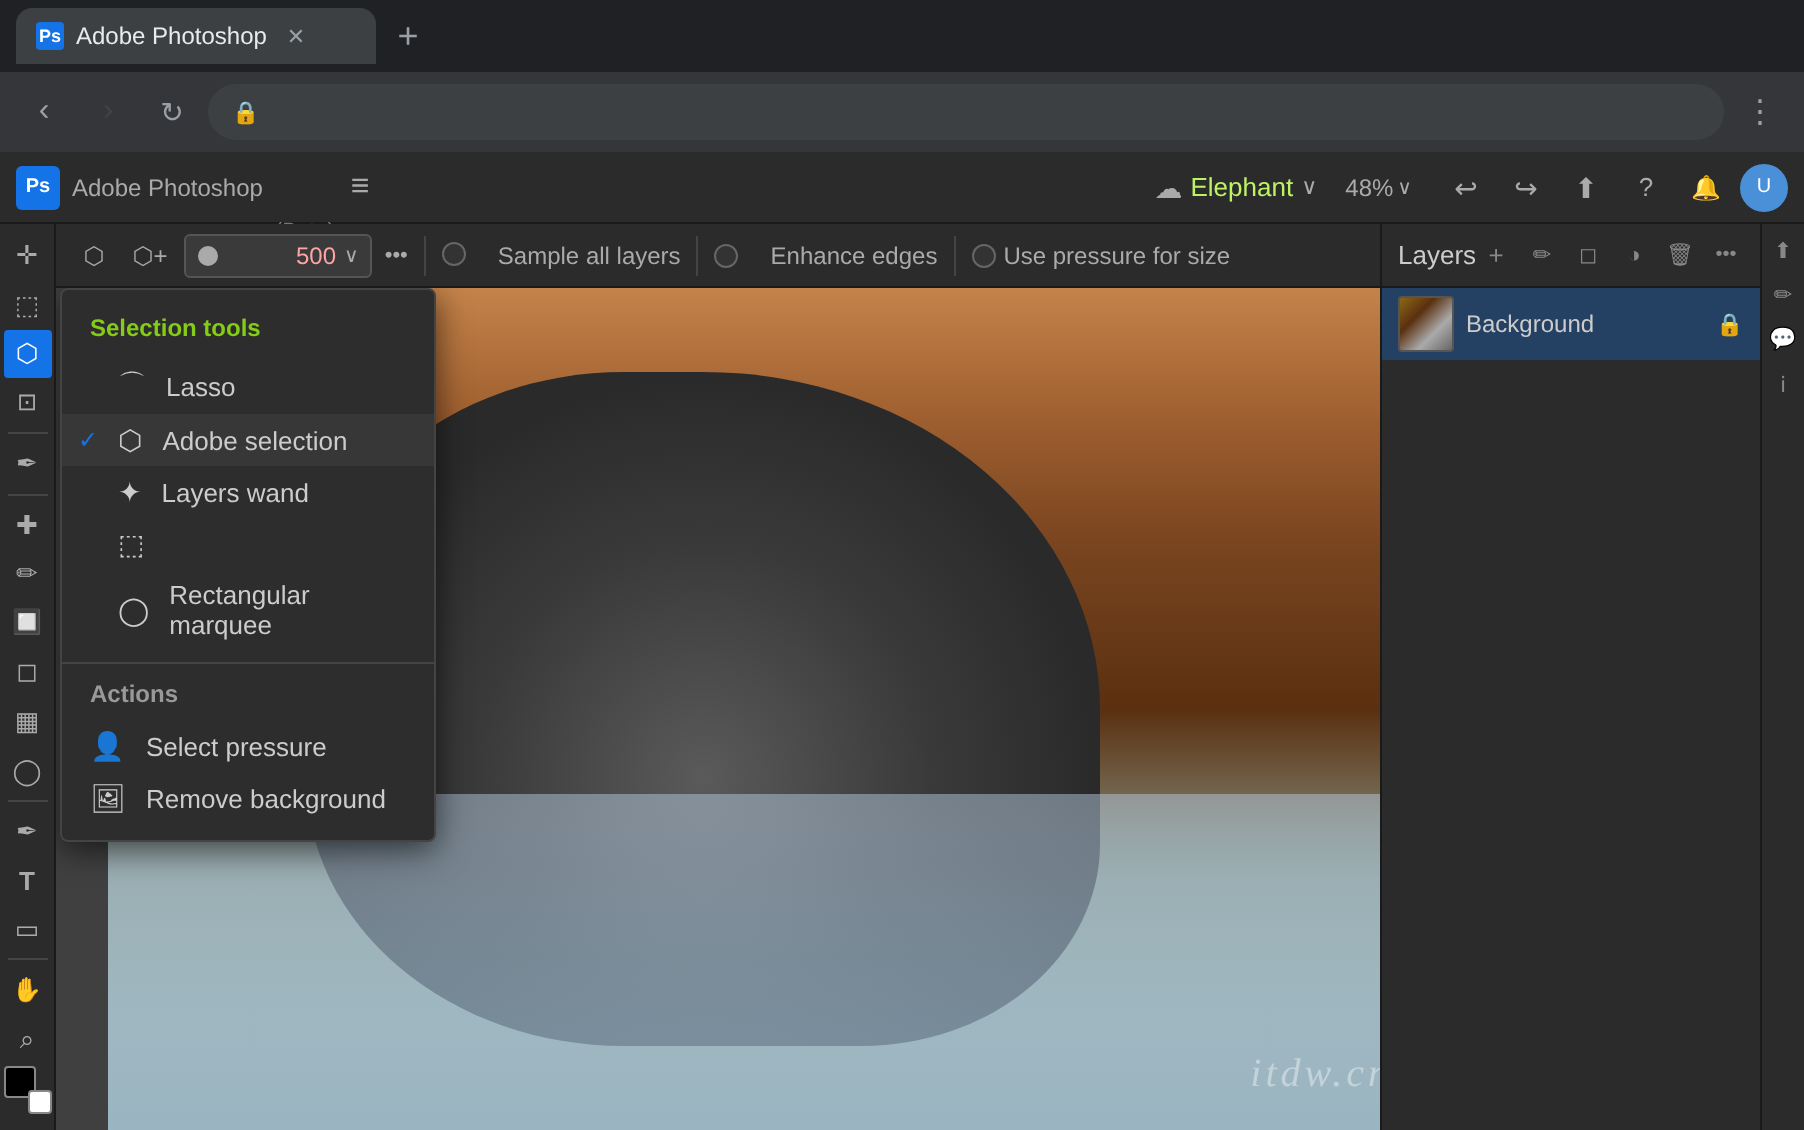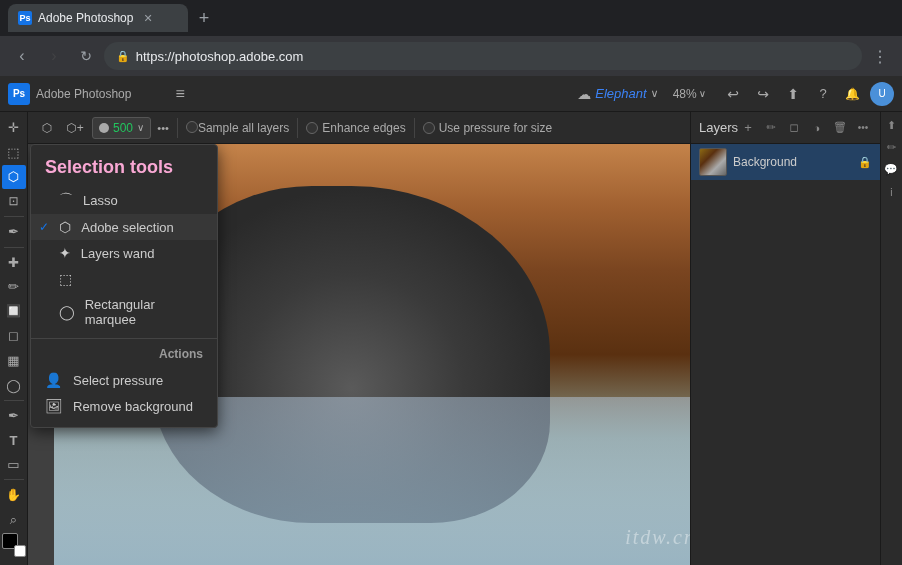--- a/index.html
+++ b/index.html
@@ -18,36 +18,35 @@
   </div>
   <div style="width:24px; height:24px; display:flex; align-items:center; justify-content:center; color:#9aa0a6; font-size:18px; cursor:pointer;">+</div>
 </div>
 
 <div style="background:#35363a; height:40px; display:flex; align-items:center; padding:0 8px; gap:4px;">
   <div class="nav-btn" style="width:28px; height:28px; border-radius:50%; display:flex; align-items:center; justify-content:center; color:#9aa0a6; font-size:16px; cursor:pointer;">‹</div>
   <div class="nav-btn disabled" style="width:28px; height:28px; border-radius:50%; display:flex; align-items:center; justify-content:center; color:#555; font-size:16px; cursor:default;">›</div>
   <div class="nav-btn" style="width:28px; height:28px; border-radius:50%; display:flex; align-items:center; justify-content:center; color:#9aa0a6; font-size:14px; cursor:pointer;">↻</div>
   <div style="flex:1; background:#3c4043; border-radius:20px; height:28px; display:flex; align-items:center; padding:0 12px; gap:6px;">
     <span style="color:#9aa0a6; font-size:11px;">🔒</span>
-    <span style="font-size:13px; color:#e8eaed;">https://photoshop.adobe.com</span>
   </div>
   <div style="width:28px; height:28px; border-radius:50%; display:flex; align-items:center; justify-content:center; color:#9aa0a6; font-size:16px; cursor:pointer;">⋮</div>
 </div>
 
 <div style="display:flex; flex-direction:column; height:calc(565px - 76px);">
 
   <div style="background:#2b2b2b; height:36px; display:flex; align-items:center; padding:0 8px; gap:6px; border-bottom:1px solid #1a1a1a;">
     <div style="width:22px; height:22px; background:#1473e6; border-radius:3px; display:flex; align-items:center; justify-content:center; color:white; font-size:10px; font-weight:bold;">Ps</div>
     <span style="font-size:12px; color:#aaa;">Adobe Photoshop</span>
     <span style="font-size:11px; color:#777;margin-top:44px;">(Beta)</span>
     <div style="color:#aaa; font-size:16px; cursor:pointer; margin-left:2px;">≡</div>
     <div style="flex:1;"></div>
     <div style="display:flex; align-items:center; gap:4px;">
       <span style="color:#aaa; font-size:14px;">☁</span>
-      <span style="font-size:13px; color:#3b82f6;font-style:italic;">Elephant</span>
+      <span style="font-size:13px; color:#bef264;">Elephant</span>
       <span style="font-size:11px; color:#aaa; cursor:pointer;">∨</span>
     </div>
     <div style="display:flex; align-items:center; gap:2px; margin:0 8px;">
       <span style="font-size:12px; color:#aaa;">48%</span>
       <span style="font-size:10px; color:#aaa; cursor:pointer;">∨</span>
     </div>
     <div style="display:flex; align-items:center; gap:4px;">
       <div style="width:26px; height:26px; display:flex; align-items:center; justify-content:center; color:#aaa; font-size:14px; cursor:pointer; border-radius:3px;">↩</div>
       <div style="width:26px; height:26px; display:flex; align-items:center; justify-content:center; color:#aaa; font-size:14px; cursor:pointer; border-radius:3px;">↪</div>
       <div style="width:26px; height:26px; display:flex; align-items:center; justify-content:center; color:#aaa; font-size:14px; cursor:pointer; border-radius:3px;">⬆</div>
@@ -88,31 +87,31 @@
       </div>
     </div>
 
     <div style="display:flex; flex-direction:column; flex:1;">
 
       <div style="background:#2b2b2b; height:32px; display:flex; align-items:center; padding:0 8px; gap:6px; border-bottom:1px solid #1a1a1a;">
         <div style="width:22px; height:22px; display:flex; align-items:center; justify-content:center; color:#aaa; font-size:12px; cursor:pointer; border-radius:2px;">⬡</div>
         <div style="width:22px; height:22px; display:flex; align-items:center; justify-content:center; color:#aaa; font-size:12px; cursor:pointer; border-radius:2px;">⬡+</div>
         <div style="background:#3a3a3a; border:1px solid #555; border-radius:3px; height:22px; display:flex; align-items:center; padding:0 6px; gap:4px; cursor:pointer;">
           <div style="width:10px; height:10px; border-radius:50%; background:#aaa;"></div>
-          <span style="font-size:12px; color:#22c55e;">500</span>
+          <span style="font-size:12px; color:#fca5a5;margin-left:35px;">500</span>
           <span style="font-size:10px; color:#aaa;">∨</span>
         </div>
         <div style="color:#aaa; font-size:11px; cursor:pointer;">•••</div>
         <div style="width:1px; height:20px; background:#444; margin:0 2px;"></div>
-        <div style="display:flex; align-items:flex-start; gap:0;">
+        <div style="display:flex; align-items:flex-start; gap:16px;">
           <div style="width:12px; height:12px; border-radius:50%; border:1px solid #666; background:#333; cursor:pointer;"></div>
           <span style="font-size:12px; color:#aaa;">Sample all layers</span>
         </div>
         <div style="width:1px; height:20px; background:#444; margin:0 2px;"></div>
-        <div style="display:flex; align-items:center; gap:4px;">
+        <div style="display:flex; align-items:center; gap:16px;">
           <div style="width:12px; height:12px; border-radius:50%; border:1px solid #666; background:#333; cursor:pointer;"></div>
           <span style="font-size:12px; color:#aaa;">Enhance edges</span>
         </div>
         <div style="width:1px; height:20px; background:#444; margin:0 2px;"></div>
         <div style="display:flex; align-items:center; gap:4px;">
           <div style="width:12px; height:12px; border-radius:50%; border:1px solid #666; background:#333; cursor:pointer;"></div>
           <span style="font-size:12px; color:#aaa;">Use pressure for size</span>
         </div>
       </div>
 
@@ -120,21 +119,21 @@
 
         <div style="width:100%; height:100%; background: radial-gradient(ellipse at 40% 30%, #5a3a2a 0%, #3d2415 30%, #2a1a0e 60%, #4a3525 80%, #6b4c38 100%); position:relative; overflow:hidden;margin-left:26px;">
 
           <div style="position:absolute; top:0; left:0; right:0; bottom:0; background: linear-gradient(to bottom, #c4834a 0%, #a06030 15%, #7a4520 30%, #5a3010 50%, #8a9a8a 70%, #b0c0b0 85%, #d0ddd0 100%);"></div>
           <div style="position:absolute; top:10%; left:15%; width:60%; height:80%; background:radial-gradient(ellipse at 50% 60%, #5a5a5a 0%, #3a3a3a 40%, #2a2a2a 70%); border-radius:40% 50% 30% 40%;"></div>
           <div style="position:absolute; bottom:0; left:0; right:0; height:40%; background:linear-gradient(to bottom, rgba(180,200,220,0.5) 0%, rgba(140,170,190,0.8) 100%);"></div>
           <div style="position:absolute; bottom:16px; right:20px; font-size:20px; color:rgba(255,255,255,0.4); font-style:italic; letter-spacing:2px; font-family:Georgia,serif;">itdw.cn</div>
         </div>
 
         <div style="position:absolute; top:0; left:2px; background:#2d2d2d; border:1px solid #444; border-radius:4px; width:188px; z-index:100; box-shadow:0 4px 16px rgba(0,0,0,0.6); padding:8px 0;">
-          <div style="font-size:18px; font-weight:600; color:#f9a8d4; padding:4px 14px 8px;">Selection tools</div>
+          <div style="font-size:12px; font-weight:600; color:#84cc16; padding:4px 14px 8px;">Selection tools</div>
 
           <div style="display:flex; align-items:center; padding:5px 14px 5px 28px; gap:10px; cursor:pointer; font-size:13px; color:#ccc; position:relative;">
             <span style="font-size:14px;">⌒</span>
             <span>Lasso</span>
           </div>
 
           <div style="display:flex; align-items:center; padding:5px 14px 5px 28px; gap:10px; cursor:pointer; font-size:13px; color:#ccc; position:relative; background:rgba(255,255,255,0.05);">
             <span style="position:absolute; left:8px; color:#1473e6; font-size:12px;">✓</span>
             <span style="font-size:14px;">⬡</span>
             <span>Adobe selection</span>
@@ -149,21 +148,21 @@
             <span style="font-size:14px;">⬚</span>
           </div>
 
           <div style="display:flex; align-items:center; padding:5px 14px 5px 28px; gap:10px; cursor:pointer; font-size:13px; color:#ccc; position:relative;">
             <span style="font-size:14px;">◯</span>
             <span>Rectangular marquee</span>
           </div>
 
           <div style="height:1px; background:#444; margin:6px 0;"></div>
 
-          <div style="font-size:12px; font-weight:600; color:#999; padding:2px 14px 6px; text-transform:none;text-align:right;">Actions</div>
+          <div style="font-size:12px; font-weight:600; color:#999; padding:2px 14px 6px; text-transform:none;">Actions</div>
 
           <div style="display:flex; align-items:center; padding:5px 14px 5px 14px; gap:10px; cursor:pointer; font-size:13px; color:#ccc; position:relative;">
             <span style="font-size:14px; width:18px; text-align:center;">👤</span>
             <span>Select pressure</span>
           </div>
 
           <div style="display:flex; align-items:center; padding:5px 14px 5px 14px; gap:10px; cursor:pointer; font-size:13px; color:#ccc; position:relative;">
             <span style="font-size:14px; width:18px; text-align:center;">🖼</span>
             <span>Remove background</span>
           </div>

